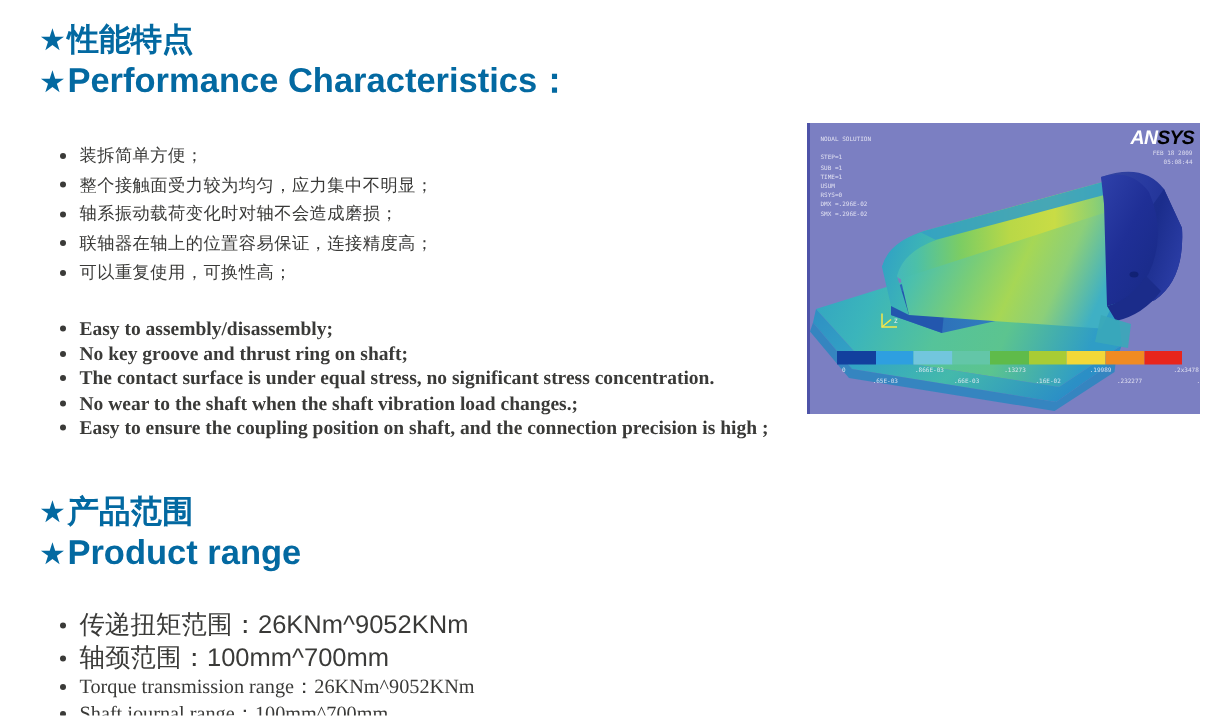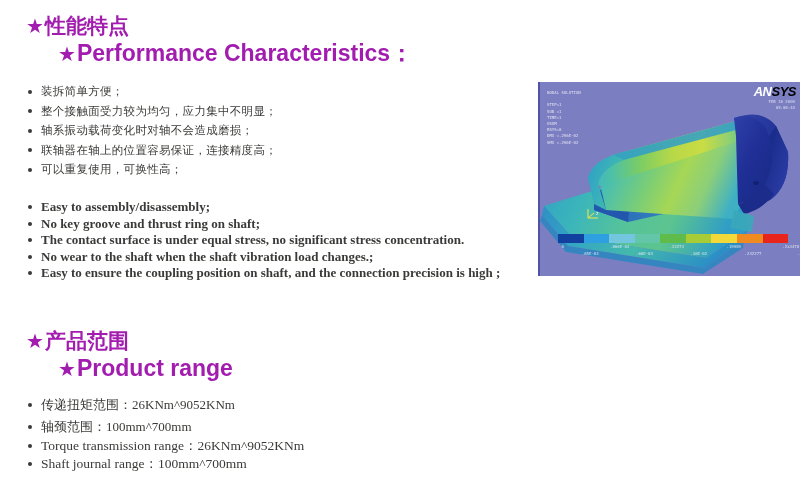--- a/index.html
+++ b/index.html
@@ -28,46 +28,45 @@
     left: 0;
     top: 0;
     width: 510px;
     height: 477px;
   }
 
   .heading-block { padding-left: 26px; }
 
   .heading-cn,
   .heading-en {
-    color: #a21caf;
+    color: #0369a1;
     font-weight: bold;
     letter-spacing: 0px;
     white-space: nowrap;
   }
   .heading-cn {
     font-family: "DejaVu Sans", "Liberation Sans", sans-serif;
     font-size: 21px;
     line-height: 25px;
   }
   .heading-en {
     font-family: "Liberation Sans", sans-serif;
     font-size: 23px;
     line-height: 28px;
-    margin-left: 32px;
   }
   .star {
     font-family: "DejaVu Sans", sans-serif;
     font-size: 20px;
     margin-right: 1px;
   }
 
   
   ul.blist {
     list-style: none;
-    margin: 0;
+    margin: 12px;
     padding: 0;
   }
   ul.blist li {
     position: relative;
     padding-left: 15px;
     white-space: nowrap;
     color: #3a3a38;
   }
   ul.blist li::before {
     content: "";
@@ -92,22 +91,22 @@
 
   .list-en {
     font-family: "Liberation Serif", "DejaVu Serif", serif;
     font-size: 13px;
   }
   .list-en li {
     line-height: 16.5px;
   }
 
   .list-range-cn {
-    font-family: Liberation Serif, serif;
-    font-size: 13px;
+    font-family: Liberation Sans, sans-serif;
+    font-size: 17px;
   }
   .list-range-cn li { line-height: 22px; }
 
   .list-range-en {
     font-family: "Liberation Serif", "DejaVu Serif", serif;
     font-size: 13.5px;
   }
   .list-range-en li { line-height: 18px; font-family: Liberation Serif, serif; }
 
   

